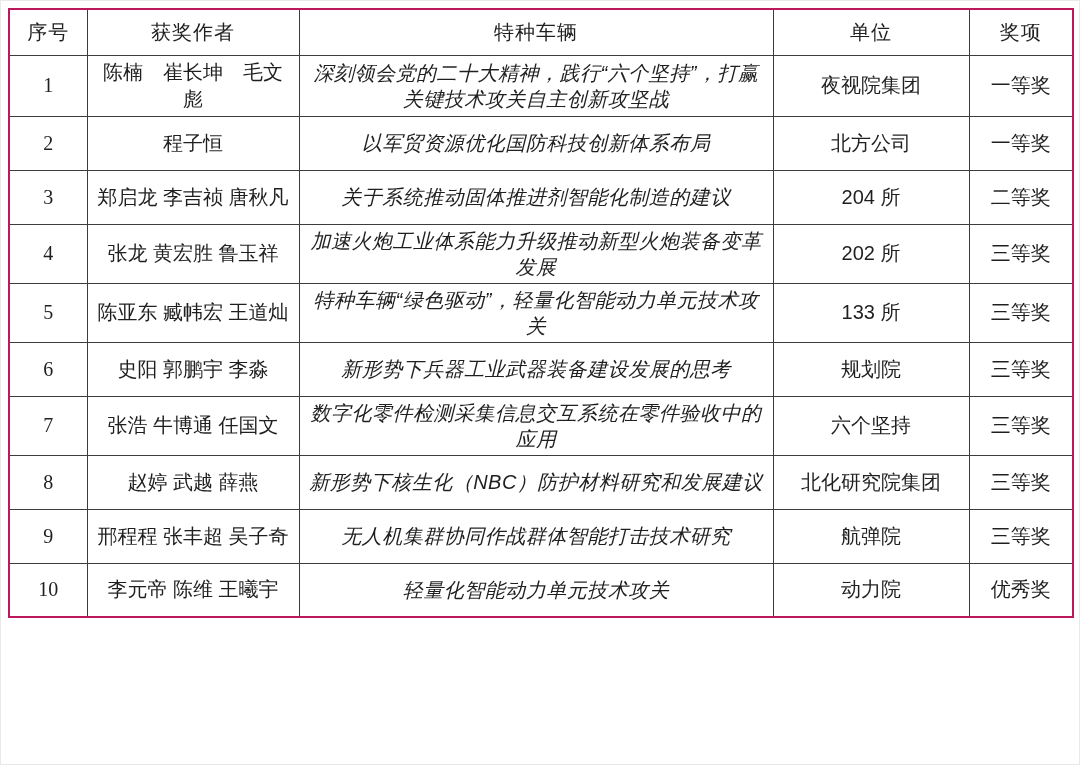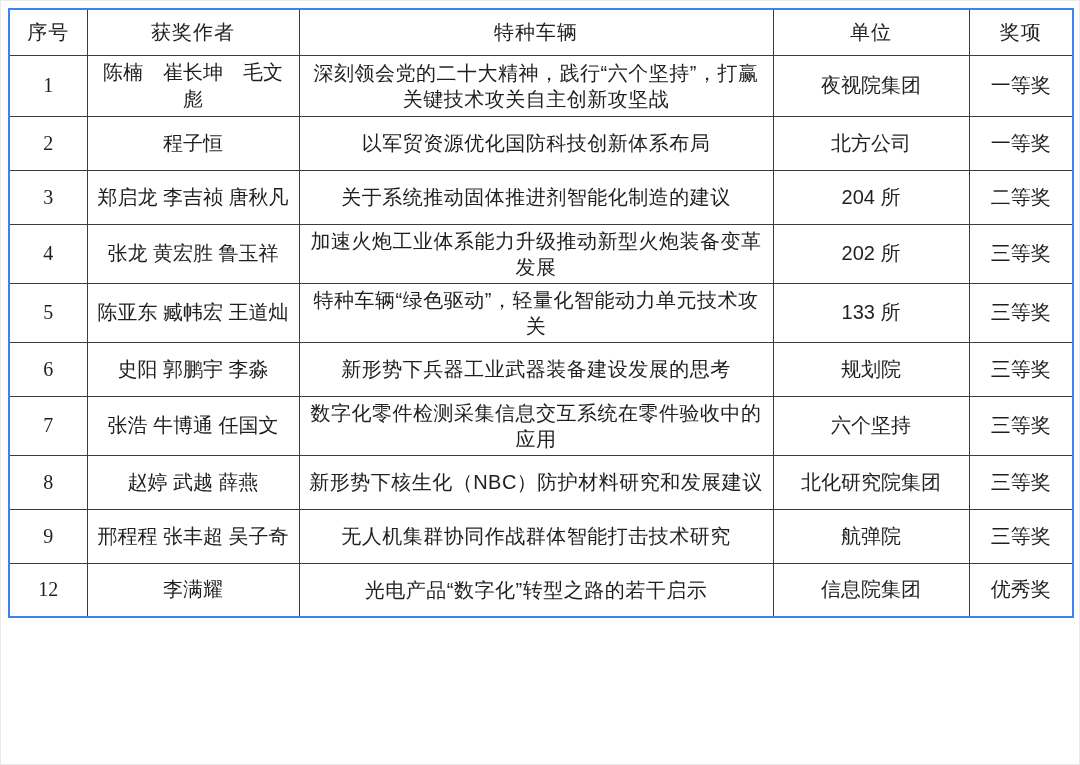--- a/index.html
+++ b/index.html
@@ -14,21 +14,21 @@
     height: 765px;
     box-sizing: border-box;
     padding: 8px;
     background: #ffffff;
     box-shadow: inset 0 0 0 1px #e9e9e9;
   }
   table.awards {
     border-collapse: collapse;
     table-layout: fixed;
     width: 1064px;
-    border: 2px solid #3b82f6;
+    border: 2px solid #be185d;
   }
   table.awards th,
   table.awards td {
     border: 1px solid #3c3c3c;
     text-align: center;
     vertical-align: middle;
     padding: 3px 6px;
     font-size: 20px;
     font-weight: normal;
     box-sizing: border-box;
@@ -44,20 +44,21 @@
   td.cell-index {
     font-family: "Liberation Serif", serif;
     font-size: 20px;
   }
   td.cell-title {
     text-align: left;
     line-height: 26px;
     padding-left: 7px;
     padding-right: 4px;
     letter-spacing: 0.5px;
+    font-style: italic;
   }
   col.c-index  { width: 78px;  }
   col.c-authors{ width: 212px; }
   col.c-title  { width: 474px; }
   col.c-unit   { width: 196px; }
   col.c-award  { width: 104px; }
 </style>
 </head>
 <body>
 
@@ -137,21 +138,21 @@
     <td class="cell-award">三等奖</td>
   </tr>
         <tr>
     <td class="cell-index">9</td>
     <td class="cell-authors">邢程程 张丰超 吴子奇</td>
     <td class="cell-title">无人机集群协同作战群体智能打击技术研究</td>
     <td class="cell-unit">航弹院</td>
     <td class="cell-award">三等奖</td>
   </tr>
         <tr>
-    <td class="cell-index">12</td>
-    <td class="cell-authors">李满耀</td>
-    <td class="cell-title">光电产品“数字化”转型之路的若干启示</td>
-    <td class="cell-unit">信息院集团</td>
+    <td class="cell-index">10</td>
+    <td class="cell-authors">李元帝 陈维 王曦宇</td>
+    <td class="cell-title">轻量化智能动力单元技术攻关</td>
+    <td class="cell-unit">动力院</td>
     <td class="cell-award">优秀奖</td>
   </tr>
       </tbody>
   </table>
 </div>
 
 </body></html>

